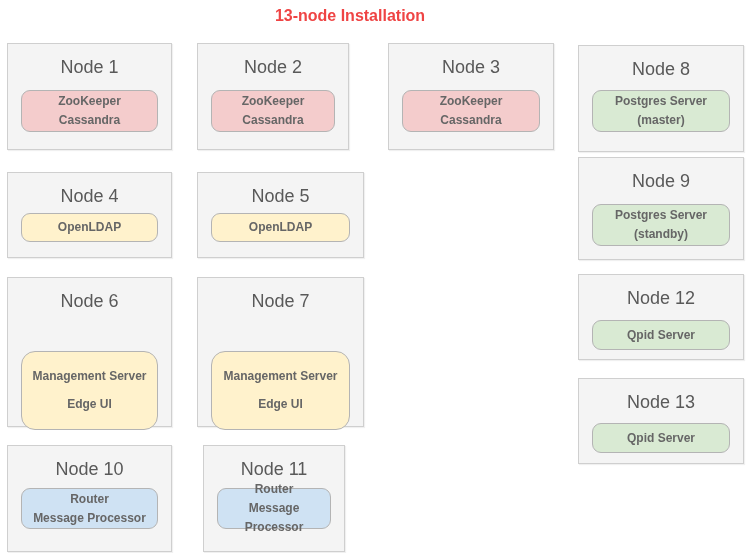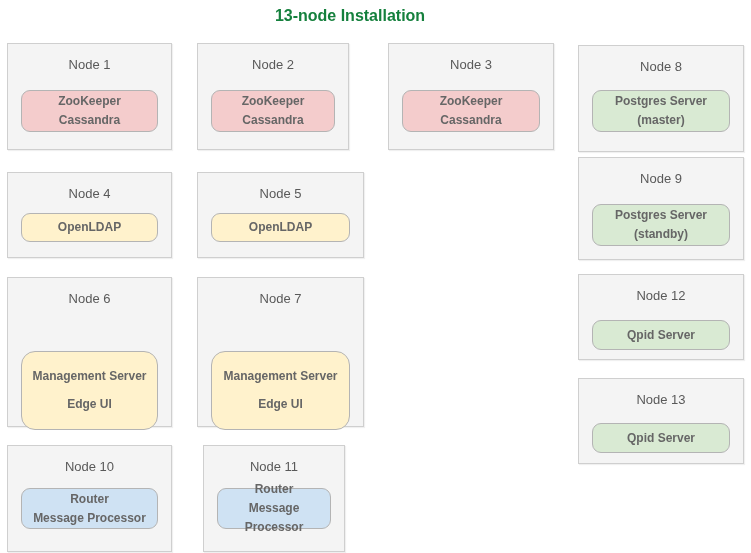--- a/index.html
+++ b/index.html
@@ -12,36 +12,36 @@
     overflow: hidden;
   }
   .diagram-title {
     position: absolute;
     left: 0;
     top: 7px;
     width: 700px;
     text-align: center;
     font-size: 16px;
     font-weight: bold;
-    color: #15803d;
+    color: #ef4444;
   }
   .node {
     position: absolute;
     background: #f4f4f4;
     border: 1px solid #cfcfcf;
     box-sizing: border-box;
     box-shadow: 1px 1px 1px rgba(0,0,0,0.06);
   }
   .node-title {
     position: absolute;
     top: 13px;
     left: 0;
     right: 0;
     text-align: center;
-    font-size: 13px;
+    font-size: 18px;
     color: #595959;
   }
   .chip {
     position: absolute;
     left: 13px;
     right: 13px;
     box-sizing: border-box;
     border: 1px solid #b4b4b4;
     border-radius: 9px;
     display: flex;

